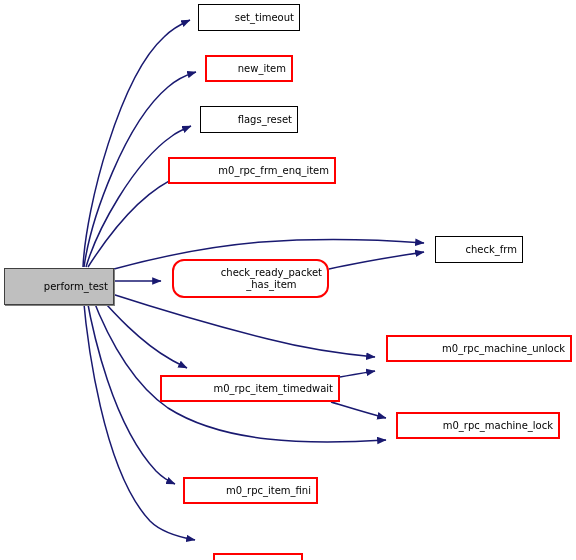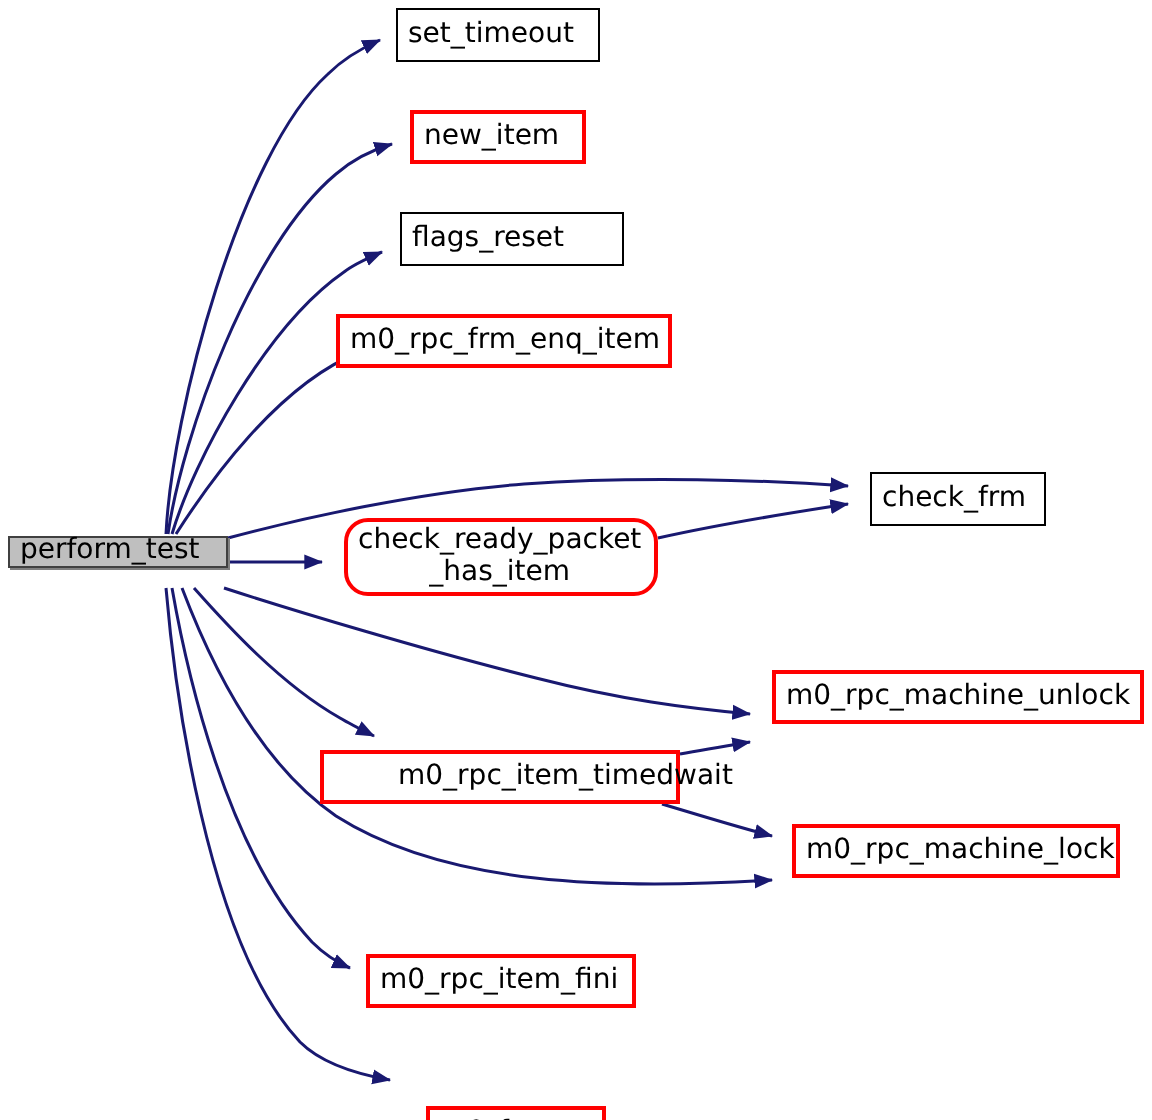--- a/index.html
+++ b/index.html
@@ -23,25 +23,25 @@
     top: 0;
     width: 576px;
     height: 560px;
     pointer-events: none;
   }
   .node {
     position: absolute;
     box-sizing: border-box;
     display: flex;
     align-items: center;
-    justify-content: flex-start;
+    justify-content: flex-end;
     text-align: center;
     background: #ffffff;
     border: 1px solid #000000;
-    font-size: 14px;
+    font-size: 10px;
     line-height: 1.12;
     color: #000000;
     white-space: pre-line;
     letter-spacing: 0px;
   }
   .node.red {
     border: 2px solid #ff0000;
   }
   .node.black {
     border: 1px solid #000000;
@@ -92,33 +92,33 @@
       <path d="M 83 294 C 87 341 103 471 150 521 C 161 532 178 537 195 540"></path>
 
       <path d="M 329 269 C 356 263 391 257 424 252"></path>
 
       <path d="M 340 377 C 351 375 363 373 375 371"></path>
 
       <path d="M 331 402 C 351 408 367 413 386 418"></path>
     </g>
   </svg>
 
-  <div class="node current" style="left:4px;top:268px;width:110px;height:16px;">
+  <div class="node current" style="left:4px;top:268px;width:110px;height:37px;">
     <span class="node-label">perform_test</span>
   </div>
 
   <div class="node black" style="left:198px;top:4px;width:102px;height:27px;">
     <span class="node-label">set_timeout</span>
   </div>
 
   <div class="node red" style="left:205px;top:55px;width:88px;height:27px;">
     <span class="node-label">new_item</span>
   </div>
 
-  <div class="node black" style="left:200px;top:106px;width:112px;height:27px;">
+  <div class="node black" style="left:200px;top:106px;width:98px;height:27px;">
     <span class="node-label">flags_reset</span>
   </div>
 
   <div class="node red" style="left:168px;top:157px;width:168px;height:27px;">
     <span class="node-label">m0_rpc_frm_enq_item</span>
   </div>
 
   <div class="node black" style="left:435px;top:236px;width:88px;height:27px;">
     <span class="node-label">check_frm</span>
   </div>

